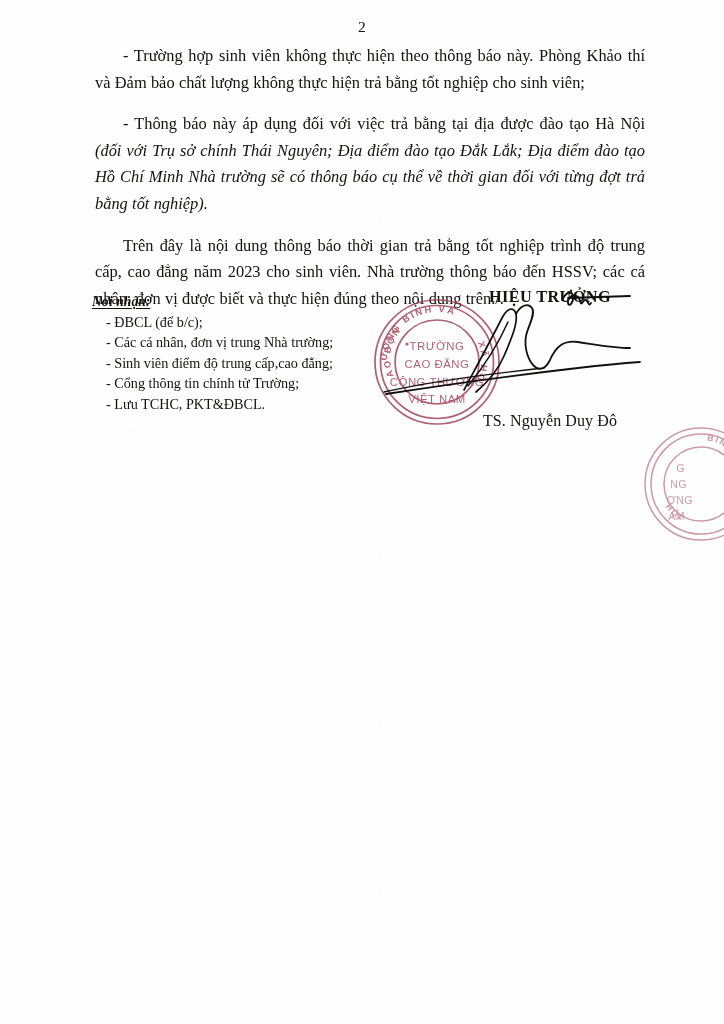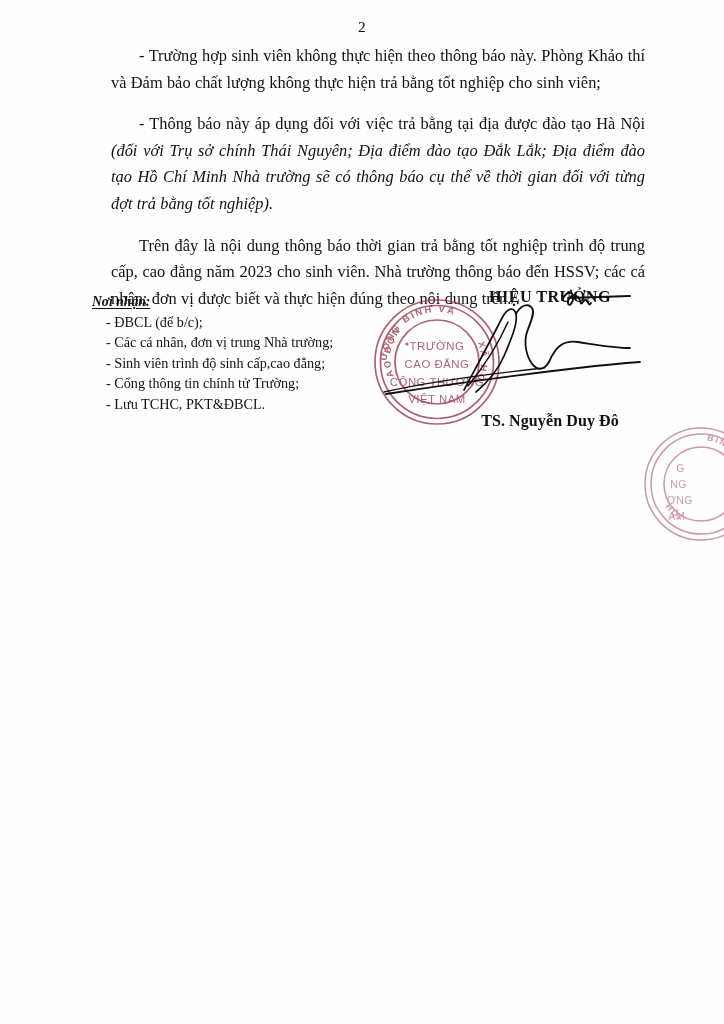--- a/index.html
+++ b/index.html
@@ -48,21 +48,21 @@
   }
 
   
   #body-text {
     position: absolute;
     top: 43px;
     left: 95px;
     width: 550px;
   }
   .para {
-    margin: 0 0 2px 16px;
+    margin: 0 0 2px 0;
     font-size: 16.4px;
     line-height: 26.6px;
     text-align: justify;
     text-justify: inter-word;
     text-indent: 28px;
     word-spacing: 0.2px;
   }
   .para i, .para .it { font-style: italic; }
   .para-gap { height: 13px; }
 
@@ -110,21 +110,21 @@
     letter-spacing: 0.4px;
     position: relative;
     left: 14px;
   }
   #signer-name {
     position: absolute;
     left: 14px;
     top: 124px;
     width: 300px;
     font-size: 16px;
-    font-weight: bold;
+    font-weight: normal;
     letter-spacing: 0.1px;
   }
 
   
   #handwritten-signature {
     position: absolute;
     left: 368px;
     top: 282px;
     width: 300px;
     height: 150px;
@@ -178,21 +178,21 @@
       <span>Trên đây là nội dung thông báo thời gian trả bằng tốt nghiệp trình độ trung cấp, cao đẳng năm 2023 cho sinh viên. Nhà trường thông báo đến HSSV; các cá nhân; đơn vị được biết và thực hiện đúng theo nội dung trên./.</span>
     </p>
   </div>
 
   <div id="lower-block">
 
     <div id="recipients">
       <div id="recipients-heading">Nơi nhận:</div>
       <div class="recipient-item">- ĐBCL (để b/c);</div>
       <div class="recipient-item">- Các cá nhân, đơn vị trung Nhà trường;</div>
-      <div class="recipient-item">- Sinh viên trình độ sinh cấp,cao đẳng;</div>
+      <div class="recipient-item">- Sinh viên điểm độ trung cấp,cao đẳng;</div>
       <div class="recipient-item">- Cổng thông tin chính tử Trường;</div>
       <div class="recipient-item">- Lưu TCHC, PKT&amp;ĐBCL.</div>
     </div>
 
     <div id="signature-block">
       <div id="signer-title">HIỆU TRƯỞNG</div>
       <div id="signer-name">TS. Nguyễn Duy Đô</div>
     </div>
   </div>
 

